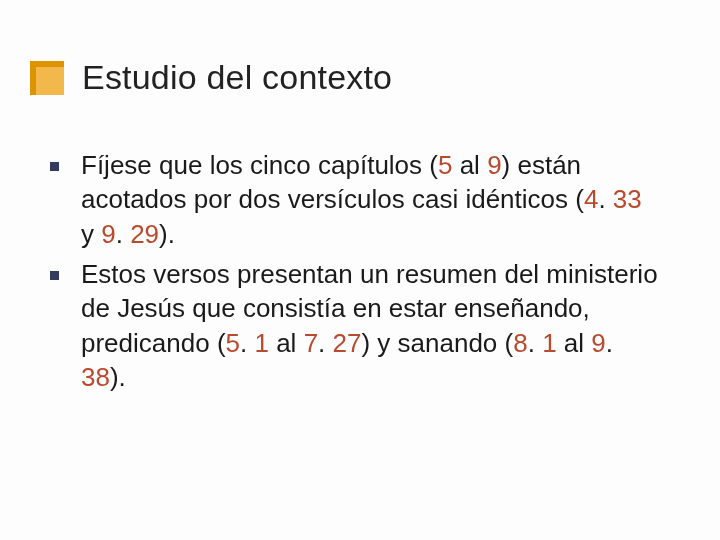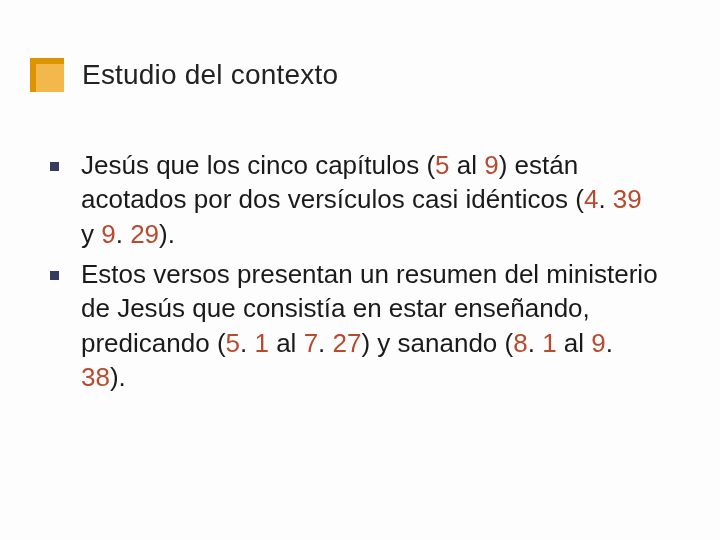--- a/index.html
+++ b/index.html
@@ -42,21 +42,21 @@
   }
   .accent-block .small {
     position: absolute;
     left: 6px;
     top: 6px;
     width: 28px;
     height: 28px;
     background: #f2b84b; 
   }
   .title {
-    font-size: 28px;
+    font-size: 34px;
     font-weight: 400;
     color: #222;
     letter-spacing: 0.2px;
   }
   .body {
     position: absolute;
     left: 50px;
     right: 60px;
     top: 148px;
   }
@@ -92,21 +92,21 @@
       <div class="big"></div>
       <div class="small"></div>
     </div>
     <div class="title">Estudio del contexto</div>
   </div>
 
   <div class="body">
 
     <div class="item">
       <div class="bullet"></div>
-      <div class="para"><span>Jesús que los cinco capítulos (</span><span class="num">5 </span><span>al </span><span class="num">9</span><span>) están acotados por dos versículos casi idénticos (</span><span class="num">4</span><span>. </span><span class="num">39 </span><span>y </span><span class="num">9</span><span>. </span><span class="num">29</span><span>).</span></div>
+      <div class="para"><span>Fíjese que los cinco capítulos (</span><span class="num">5 </span><span>al </span><span class="num">9</span><span>) están acotados por dos versículos casi idénticos (</span><span class="num">4</span><span>. </span><span class="num">33 </span><span>y </span><span class="num">9</span><span>. </span><span class="num">29</span><span>).</span></div>
     </div>
 
     <div class="item">
       <div class="bullet"></div>
       <div class="para"><span>Estos versos presentan un resumen del ministerio de Jesús que consistía en estar enseñando, predicando (</span><span class="num">5</span><span>. </span><span class="num">1 </span><span>al </span><span class="num">7</span><span>. </span><span class="num">27</span><span>) y sanando (</span><span class="num">8</span><span>. </span><span class="num">1 </span><span>al </span><span class="num">9</span><span>. </span><span class="num">38</span><span>).</span></div>
     </div>
 
   </div>
 
 </div>

